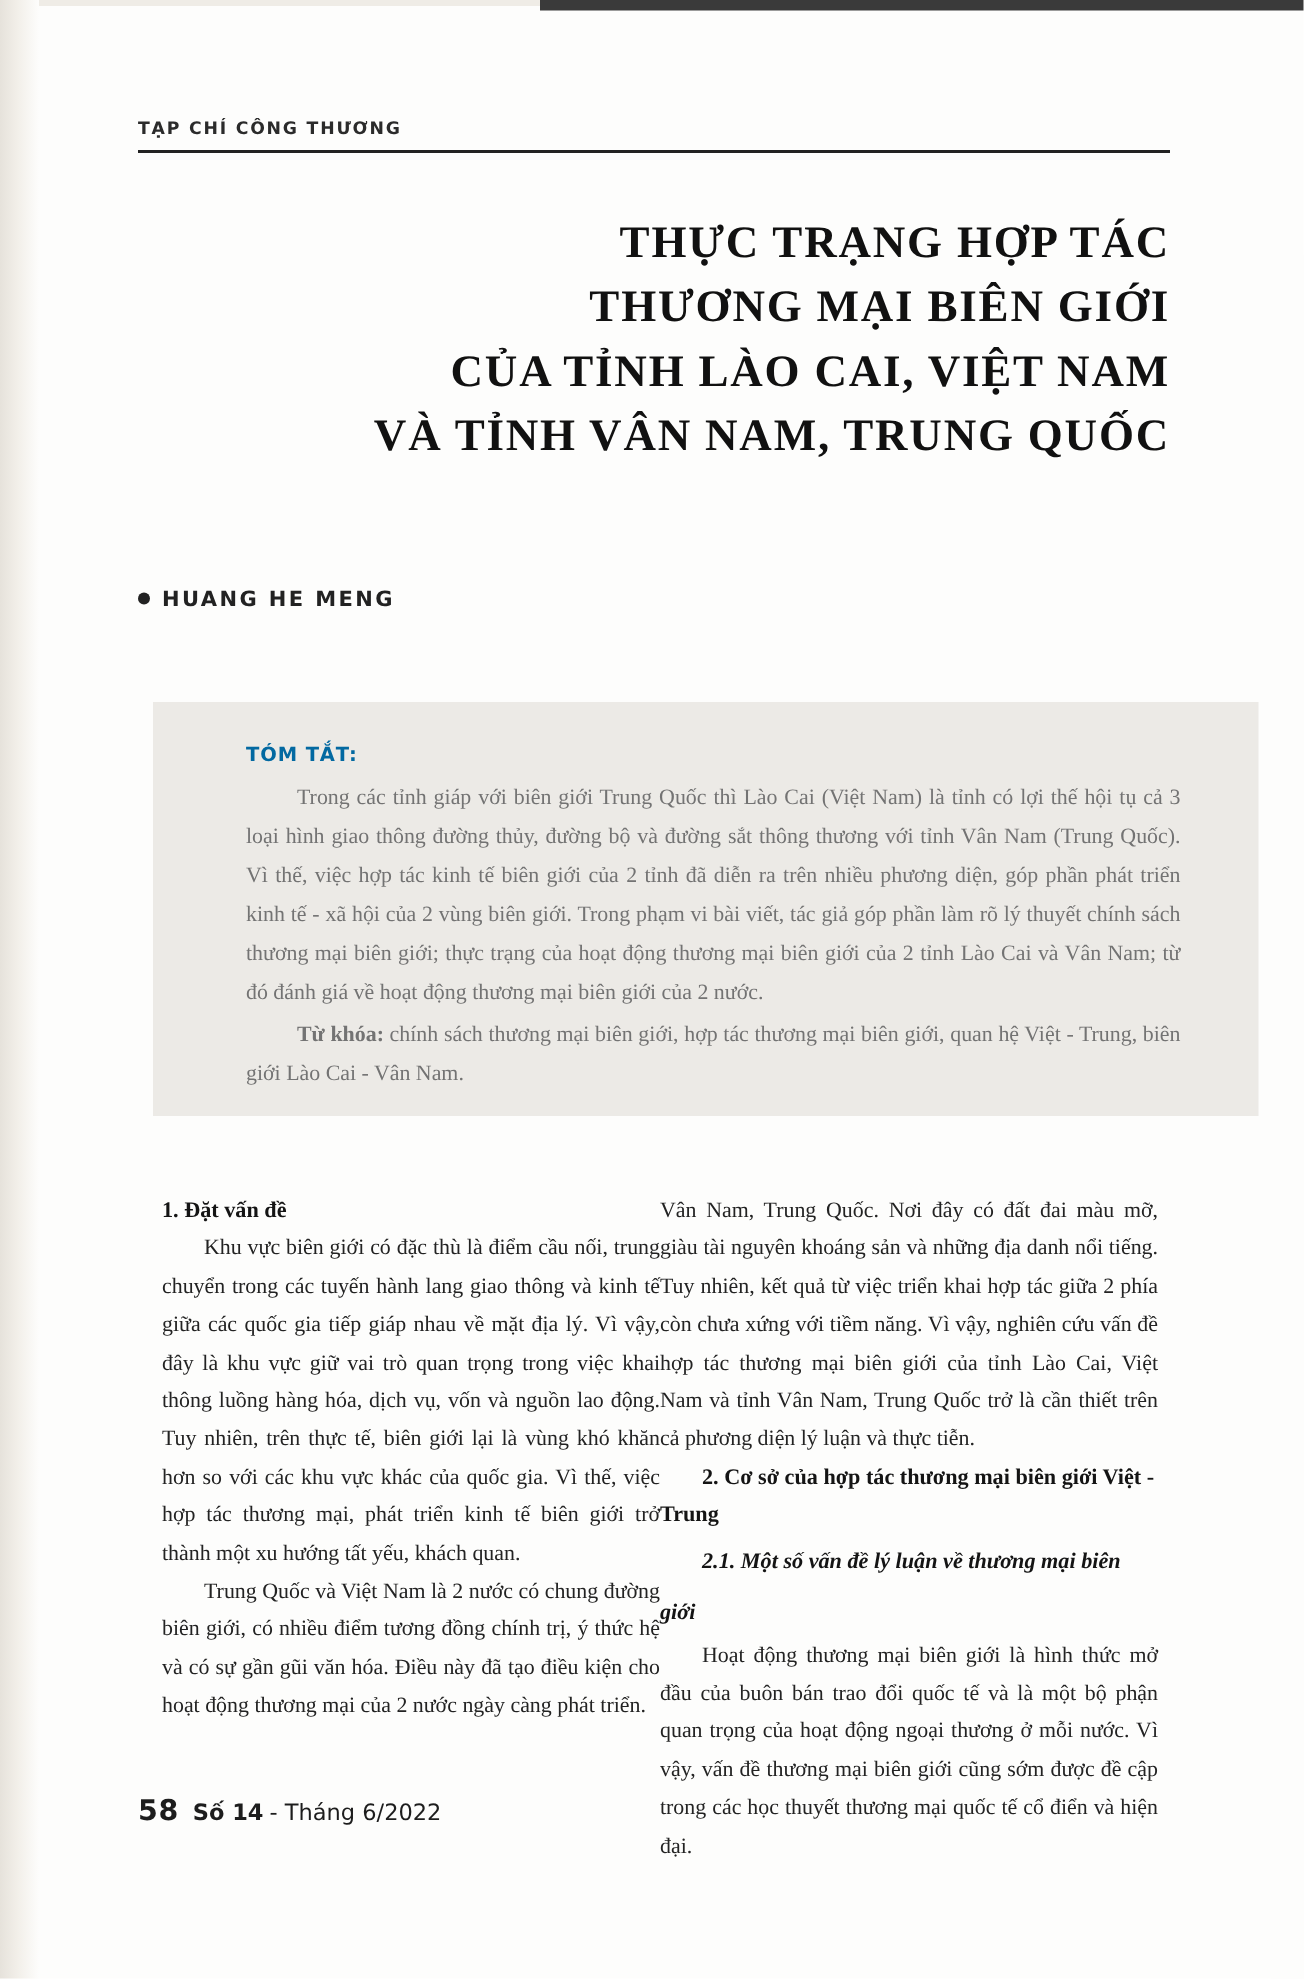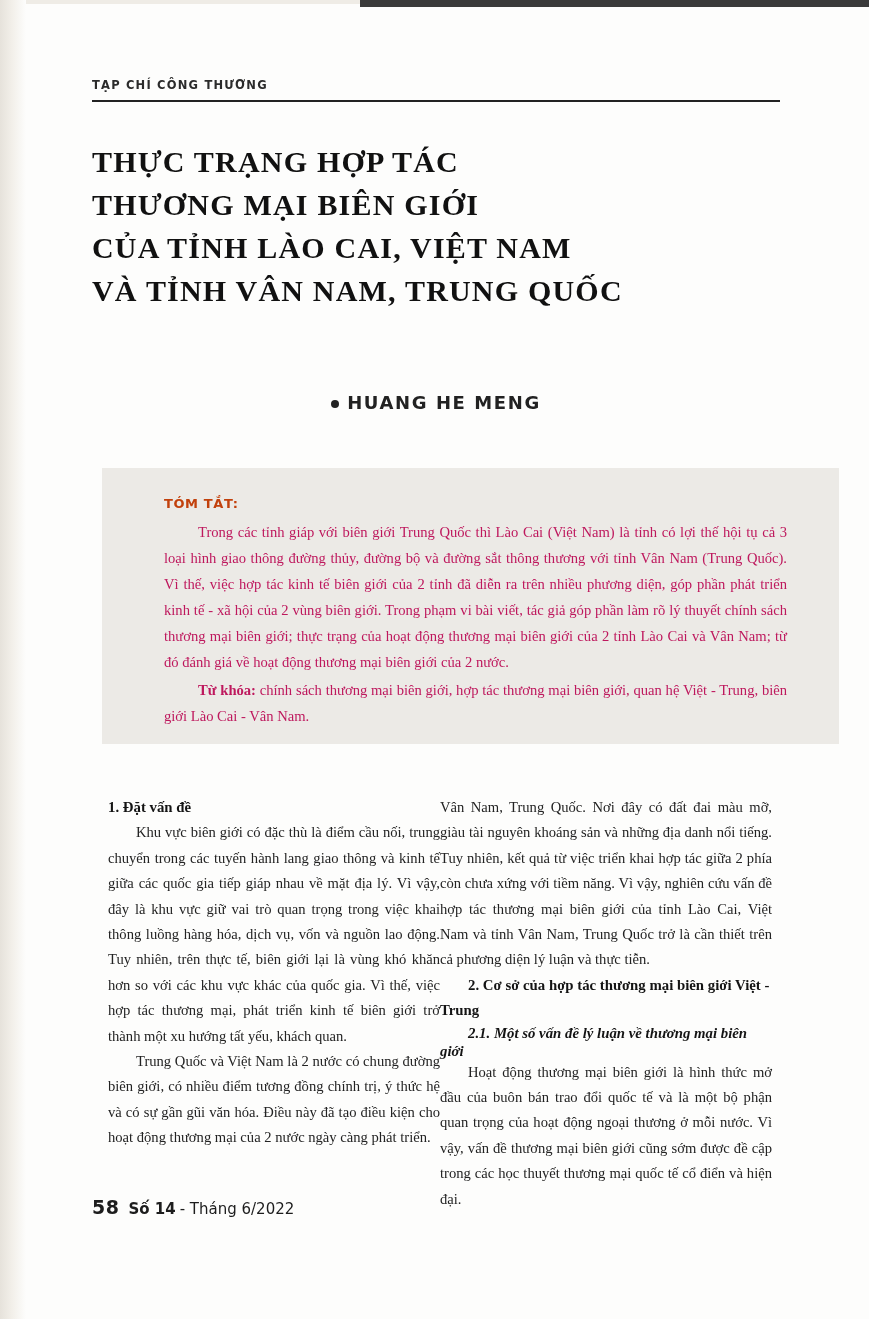--- a/index.html
+++ b/index.html
@@ -72,40 +72,39 @@
     height: 2px;
     background: #222;
   }
 
   
   .title-block {
     position: absolute;
     top: 140px;
     left: 0;
     width: 688px;
-    text-align: left;
+    text-align: right;
   }
   .title-line {
     font-family: "Liberation Serif", serif;
     font-weight: bold;
     font-size: 30px;
     letter-spacing: 1.2px;
     line-height: 43px;
     color: #111;
     white-space: nowrap;
   }
 
   .author {
     position: absolute;
     top: 392px;
     left: 0;
     width: 688px;
-    text-align: center;
-    font-family: "DejaVu Sans", sans-serif;
-    font-size: 18px;
+    font-family: "DejaVu Sans", sans-serif;
+    font-size: 14px;
     font-weight: bold;
     letter-spacing: 1.6px;
     color: #222;
   }
   .author .bullet {
     display: inline-block;
     width: 8px;
     height: 8px;
     border-radius: 50%;
     background: #222;
@@ -123,30 +122,30 @@
     background: #eceae6;
   }
   .abstract-inner {
     padding: 28px 52px 0 62px;
   }
   .abstract-heading {
     font-family: "DejaVu Sans", sans-serif;
     font-size: 13px;
     font-weight: bold;
     letter-spacing: 0.6px;
-    color: #c2410c;
+    color: #0369a1;
     margin-bottom: 8px;
   }
   .abstract p {
     margin: 0 0 2px 0;
     font-size: 14.6px;
     line-height: 26px;
     text-align: justify;
     text-indent: 34px;
-    color: #be185d;
+    color: #737373;
   }
   .abstract .kw-label {
     font-weight: bold;
   }
 
   
   .columns {
     position: absolute;
     top: 795px;
     left: 16px;
@@ -170,21 +169,21 @@
     margin: 0;
     font-size: 14.8px;
     line-height: 25.4px;
     font-weight: bold;
     text-indent: 28px;
     color: #141414;
   }
   .col h3.flush { text-indent: 0; }
   .mixed-head {
     font-size: 14.8px;
-    line-height: 18px;
+    line-height: 34px;
     text-indent: 28px;
     color: #141414;
   }
   .mixed-head i { font-style: italic; font-weight: bold; }
 
   
   .footer {
     position: absolute;
     left: 92px;
     top: 1196px;

